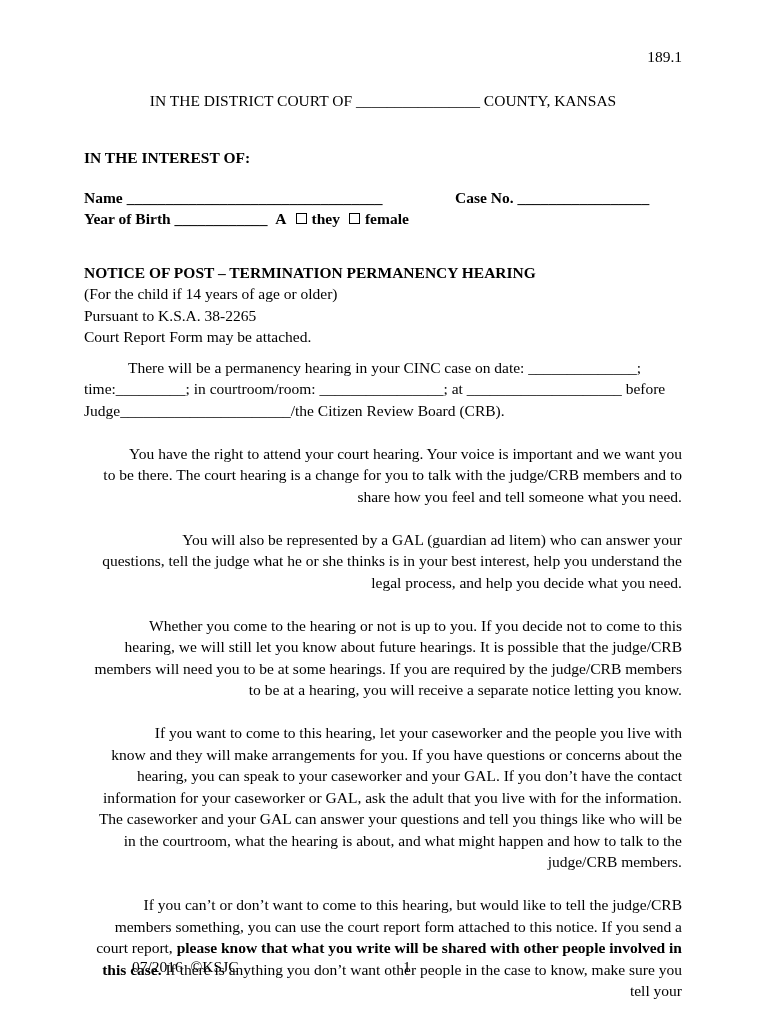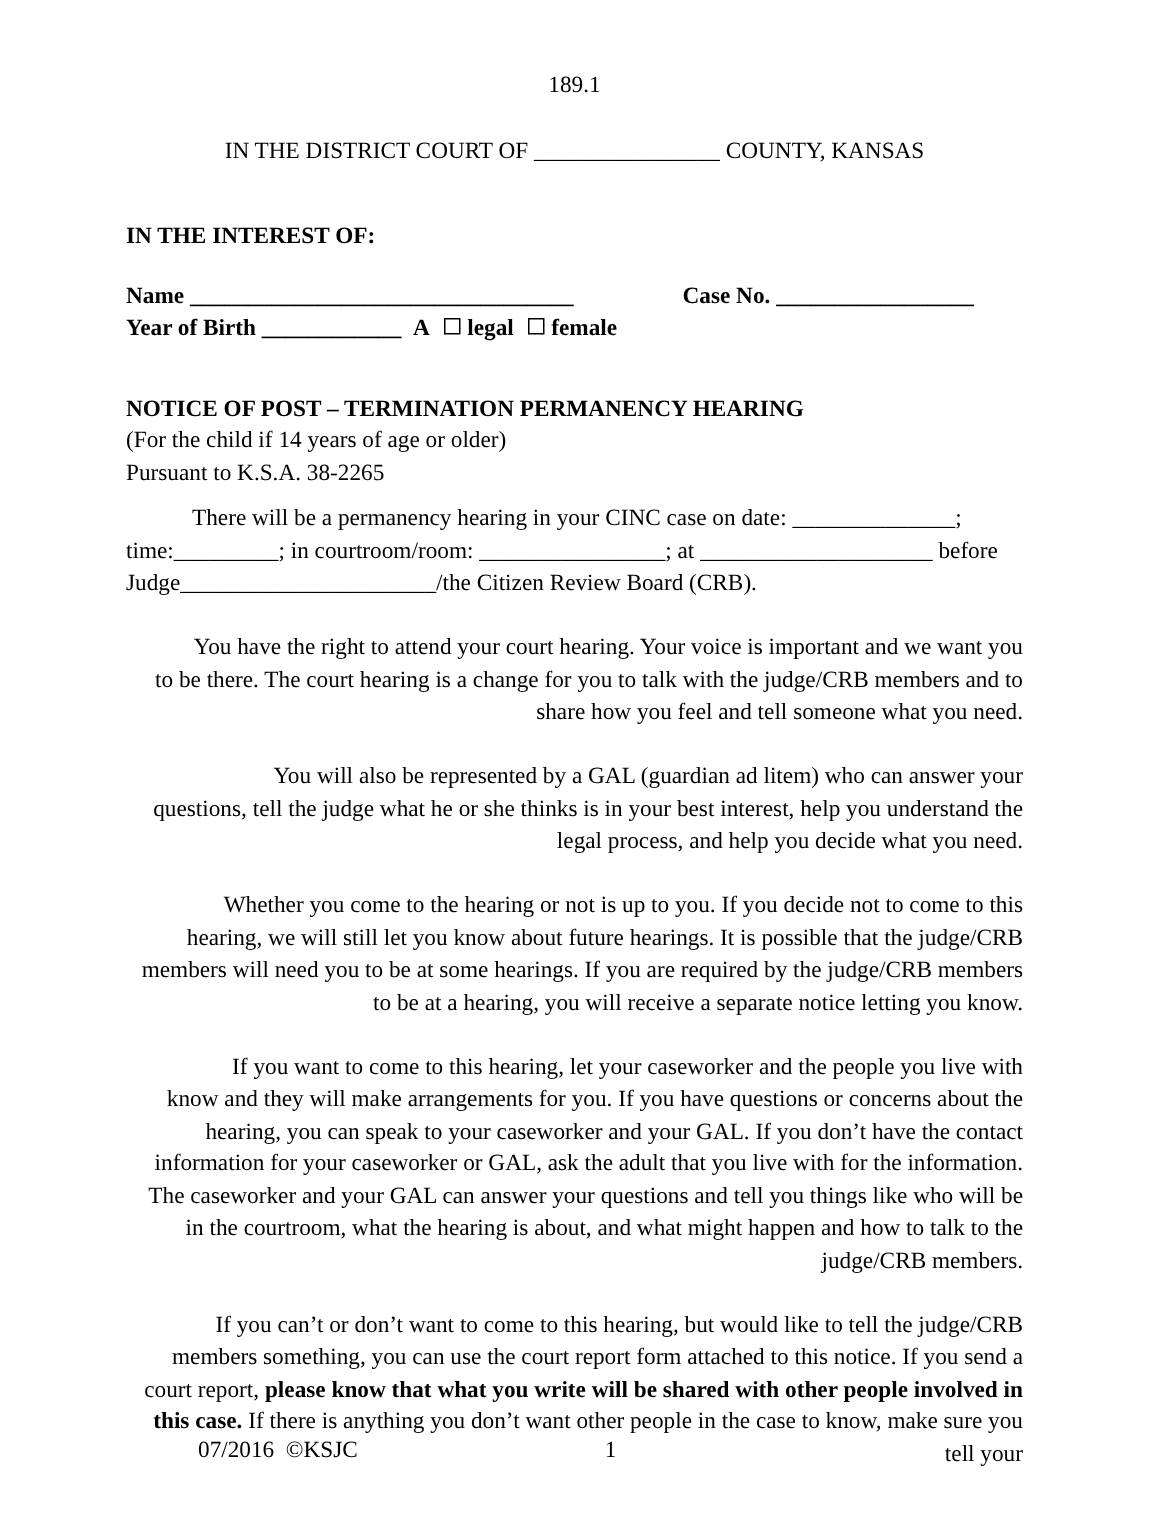--- a/index.html
+++ b/index.html
@@ -15,21 +15,21 @@
   .page {
     position: relative;
     box-sizing: border-box;
     width: 770px;
     height: 1024px;
     padding: 46px 88px 0 84px;
     overflow: hidden;
     background: #ffffff;
   }
   .bold { font-weight: bold; }
-  .form-number { text-align: center; }
+  .form-number { text-align: right; }
   .court-header {
     margin-top: 22px;
     text-align: center;
     font-weight: normal;
     white-space: nowrap;
   }
   .interest-of {
     margin-top: 36px;
     font-weight: bold;
   }
@@ -86,26 +86,27 @@
 <div class="page">
 
   <div class="form-number">189.1</div>
 
   <div class="court-header"><span>IN THE DISTRICT COURT OF</span><span> ________________ </span><span>COUNTY, KANSAS</span></div>
 
   <div class="interest-of">IN THE INTEREST OF:</div>
 
   <div class="name-row"><span>Name</span><span> _________________________________</span><span class="case-no"><span>Case No.</span><span> _________________</span></span></div>
 
-  <div class="yob-row"><span>Year of Birth</span><span> ____________</span><span>&nbsp;&nbsp;</span><span>A</span><span class="checkbox"></span><span>legal</span><span class="checkbox"></span><span>female</span></div>
+  <div class="yob-row"><span>Year of Birth</span><span> ____________</span><span>&nbsp;&nbsp;</span><span>A</span><span class="checkbox"></span><span>they</span><span class="checkbox"></span><span>female</span></div>
 
   <div class="title-block">
     <div class="main-title">NOTICE OF POST – TERMINATION PERMANENCY HEARING</div>
     <div>(For the child if 14 years of age or older)</div>
     <div>Pursuant to K.S.A. 38-2265</div>
+    <div>Court Report Form may be attached.</div>
   </div>
 
   <div class="hearing-block">
     <div class="hearing-line indent-line"><span>There will be a permanency hearing in your CINC case on date: </span><span>______________</span><span>;</span></div>
     <div class="hearing-line"><span>time:</span><span>_________</span><span>; in courtroom/room: </span><span>________________</span><span>; at </span><span>____________________</span><span> before</span></div>
     <div class="hearing-line"><span>Judge</span><span>______________________</span><span>/the Citizen Review Board (CRB).</span></div>
   </div>
 
   <p class="body-par">You have the right to attend your court hearing. Your voice is important and we want you to be there. The court hearing is a change for you to talk with the judge/CRB members and to share how you feel and tell someone what you need.</p>
 

